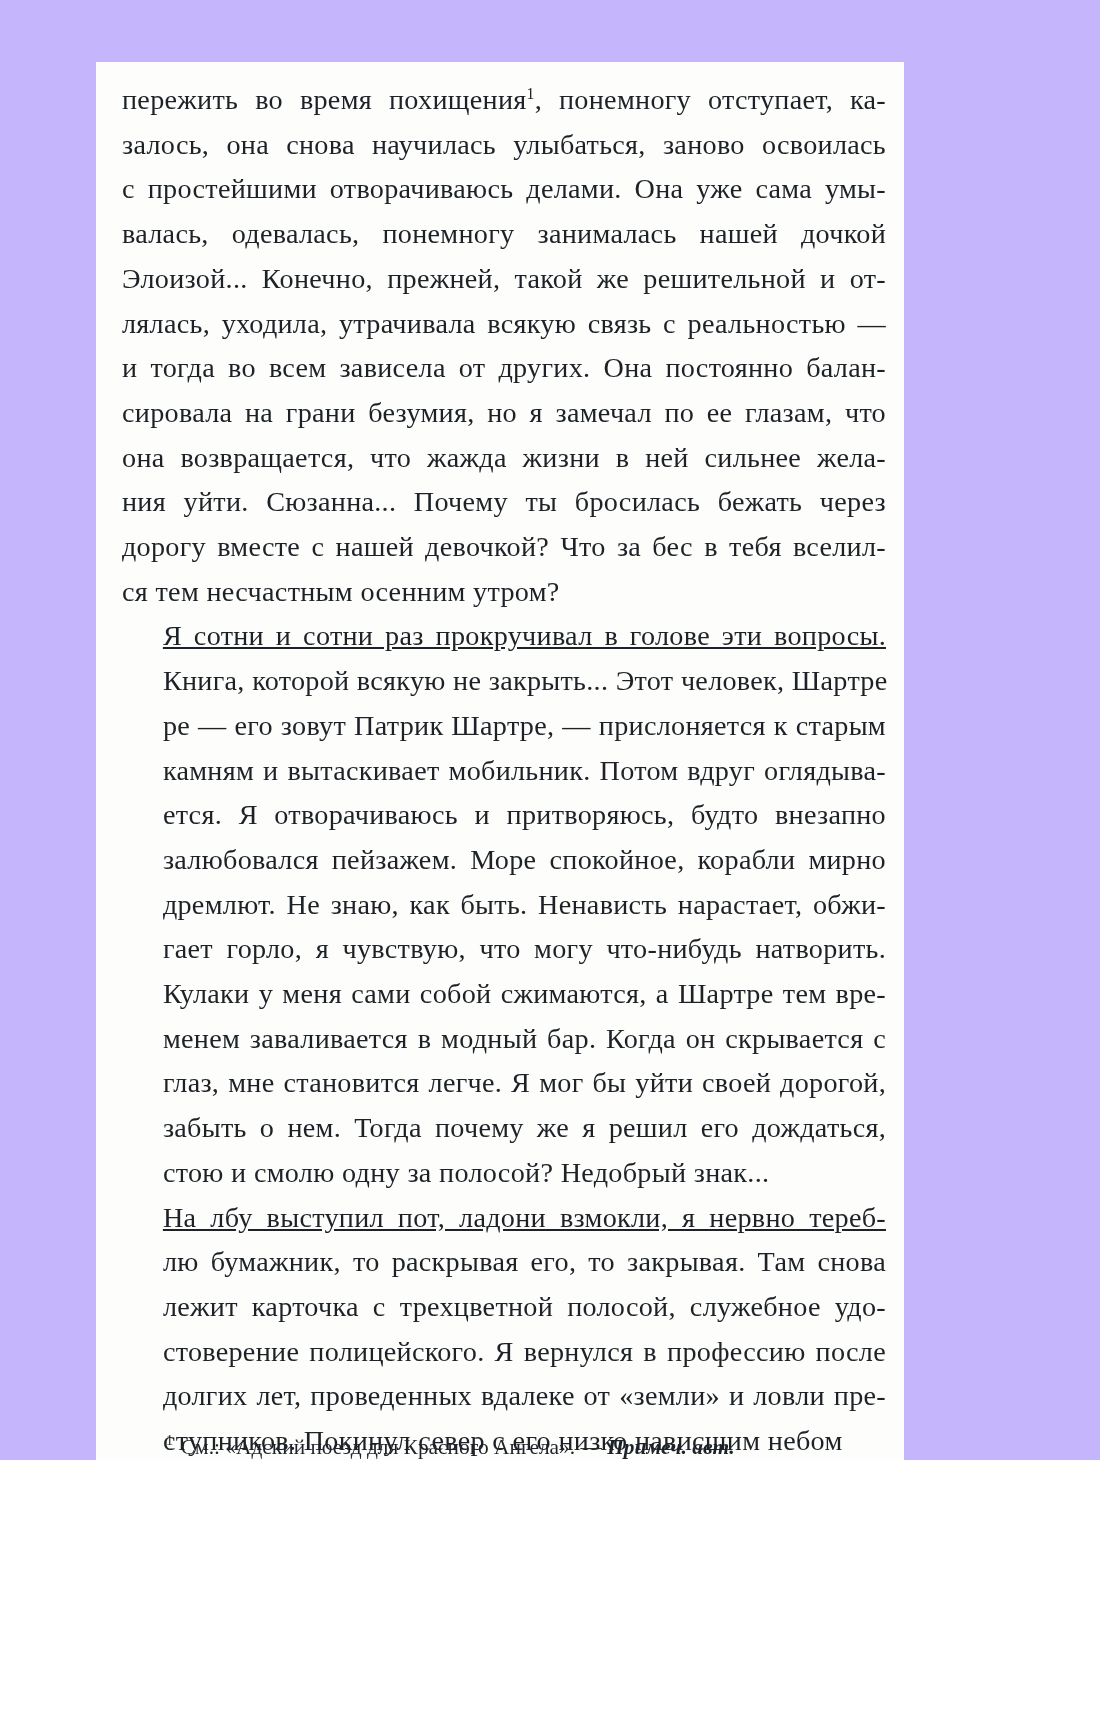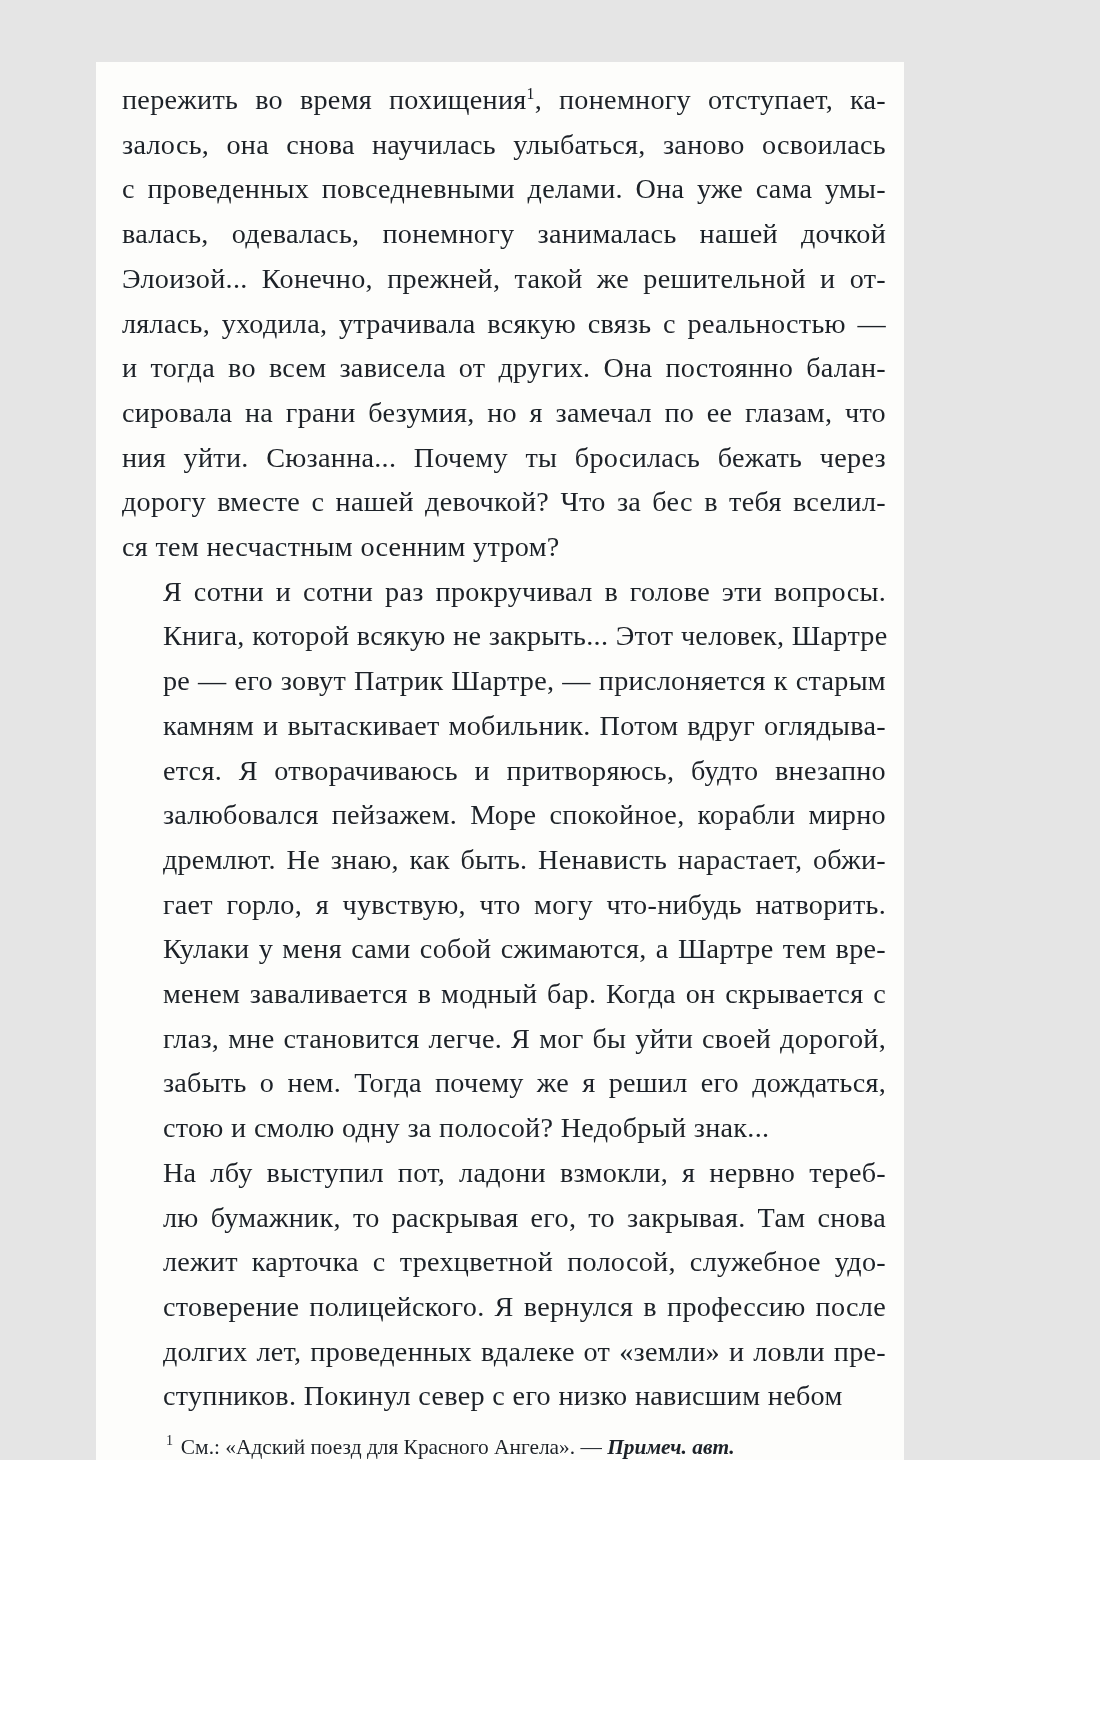--- a/index.html
+++ b/index.html
@@ -6,21 +6,21 @@
   html, body {
     margin: 0;
     padding: 0;
     background: #ffffff;
   }
 
   .page {
     position: relative;
     width: 1100px;
     height: 1460px;
-    background: #e5e5e5;
+    background: #c4b5fd;
     overflow: hidden;
     font-family: "Liberation Serif", "DejaVu Serif", serif;
     color: #1b2026;
   }
 
   
   .paper-tint {
     position: absolute;
     left: 96px;
     top: 62px;
@@ -64,20 +64,21 @@
     display: block;
     text-align: justify;
     text-align-last: justify;
     white-space: nowrap;
   }
   .ln.last {
     text-align-last: left;
   }
   .ln.indent {
     text-indent: 1.45em;
+    text-decoration: underline;
   }
 
   .footnote-area {
     position: absolute;
     left: 122px;
     top: 1432px;
     width: 764px;
     margin-left: 44px;
   }
 
@@ -133,26 +134,27 @@
 
 <div class="page">
 
   <div class="paper-tint"></div>
 
   <div class="text-block">
 
     <p class="body-par">
       <span class="ln"><span>пережить во время похищения</span><sup>1</sup><span>, понемногу отступает, ка-</span></span>
       <span class="ln">залось, она снова научилась улыбаться, заново освоилась</span>
-      <span class="ln">с проведенных повседневными делами. Она уже сама умы-</span>
+      <span class="ln">с простейшими отворачиваюсь делами. Она уже сама умы-</span>
       <span class="ln">валась, одевалась, понемногу занималась нашей дочкой</span>
       <span class="ln">Элоизой... Конечно, прежней, такой же решительной и от-</span>
       <span class="ln">лялась, уходила, утрачивала всякую связь с реальностью —</span>
       <span class="ln">и тогда во всем зависела от других. Она постоянно балан-</span>
       <span class="ln">сировала на грани безумия, но я замечал по ее глазам, что</span>
+      <span class="ln">она возвращается, что жажда жизни в ней сильнее жела-</span>
       <span class="ln">ния уйти. Сюзанна... Почему ты бросилась бежать через</span>
       <span class="ln">дорогу вместе с нашей девочкой? Что за бес в тебя вселил-</span>
       <span class="ln last">ся тем несчастным осенним утром?</span>
     </p>
 
     <p class="body-par">
       <span class="ln indent">Я сотни и сотни раз прокручивал в голове эти вопросы.</span>
       <span class="ln">Книга, которой всякую не закрыть... Этот человек, Шартре</span>
       <span class="ln">ре — его зовут Патрик Шартре, — прислоняется к старым</span>
       <span class="ln">камням и вытаскивает мобильник. Потом вдруг оглядыва-</span>

